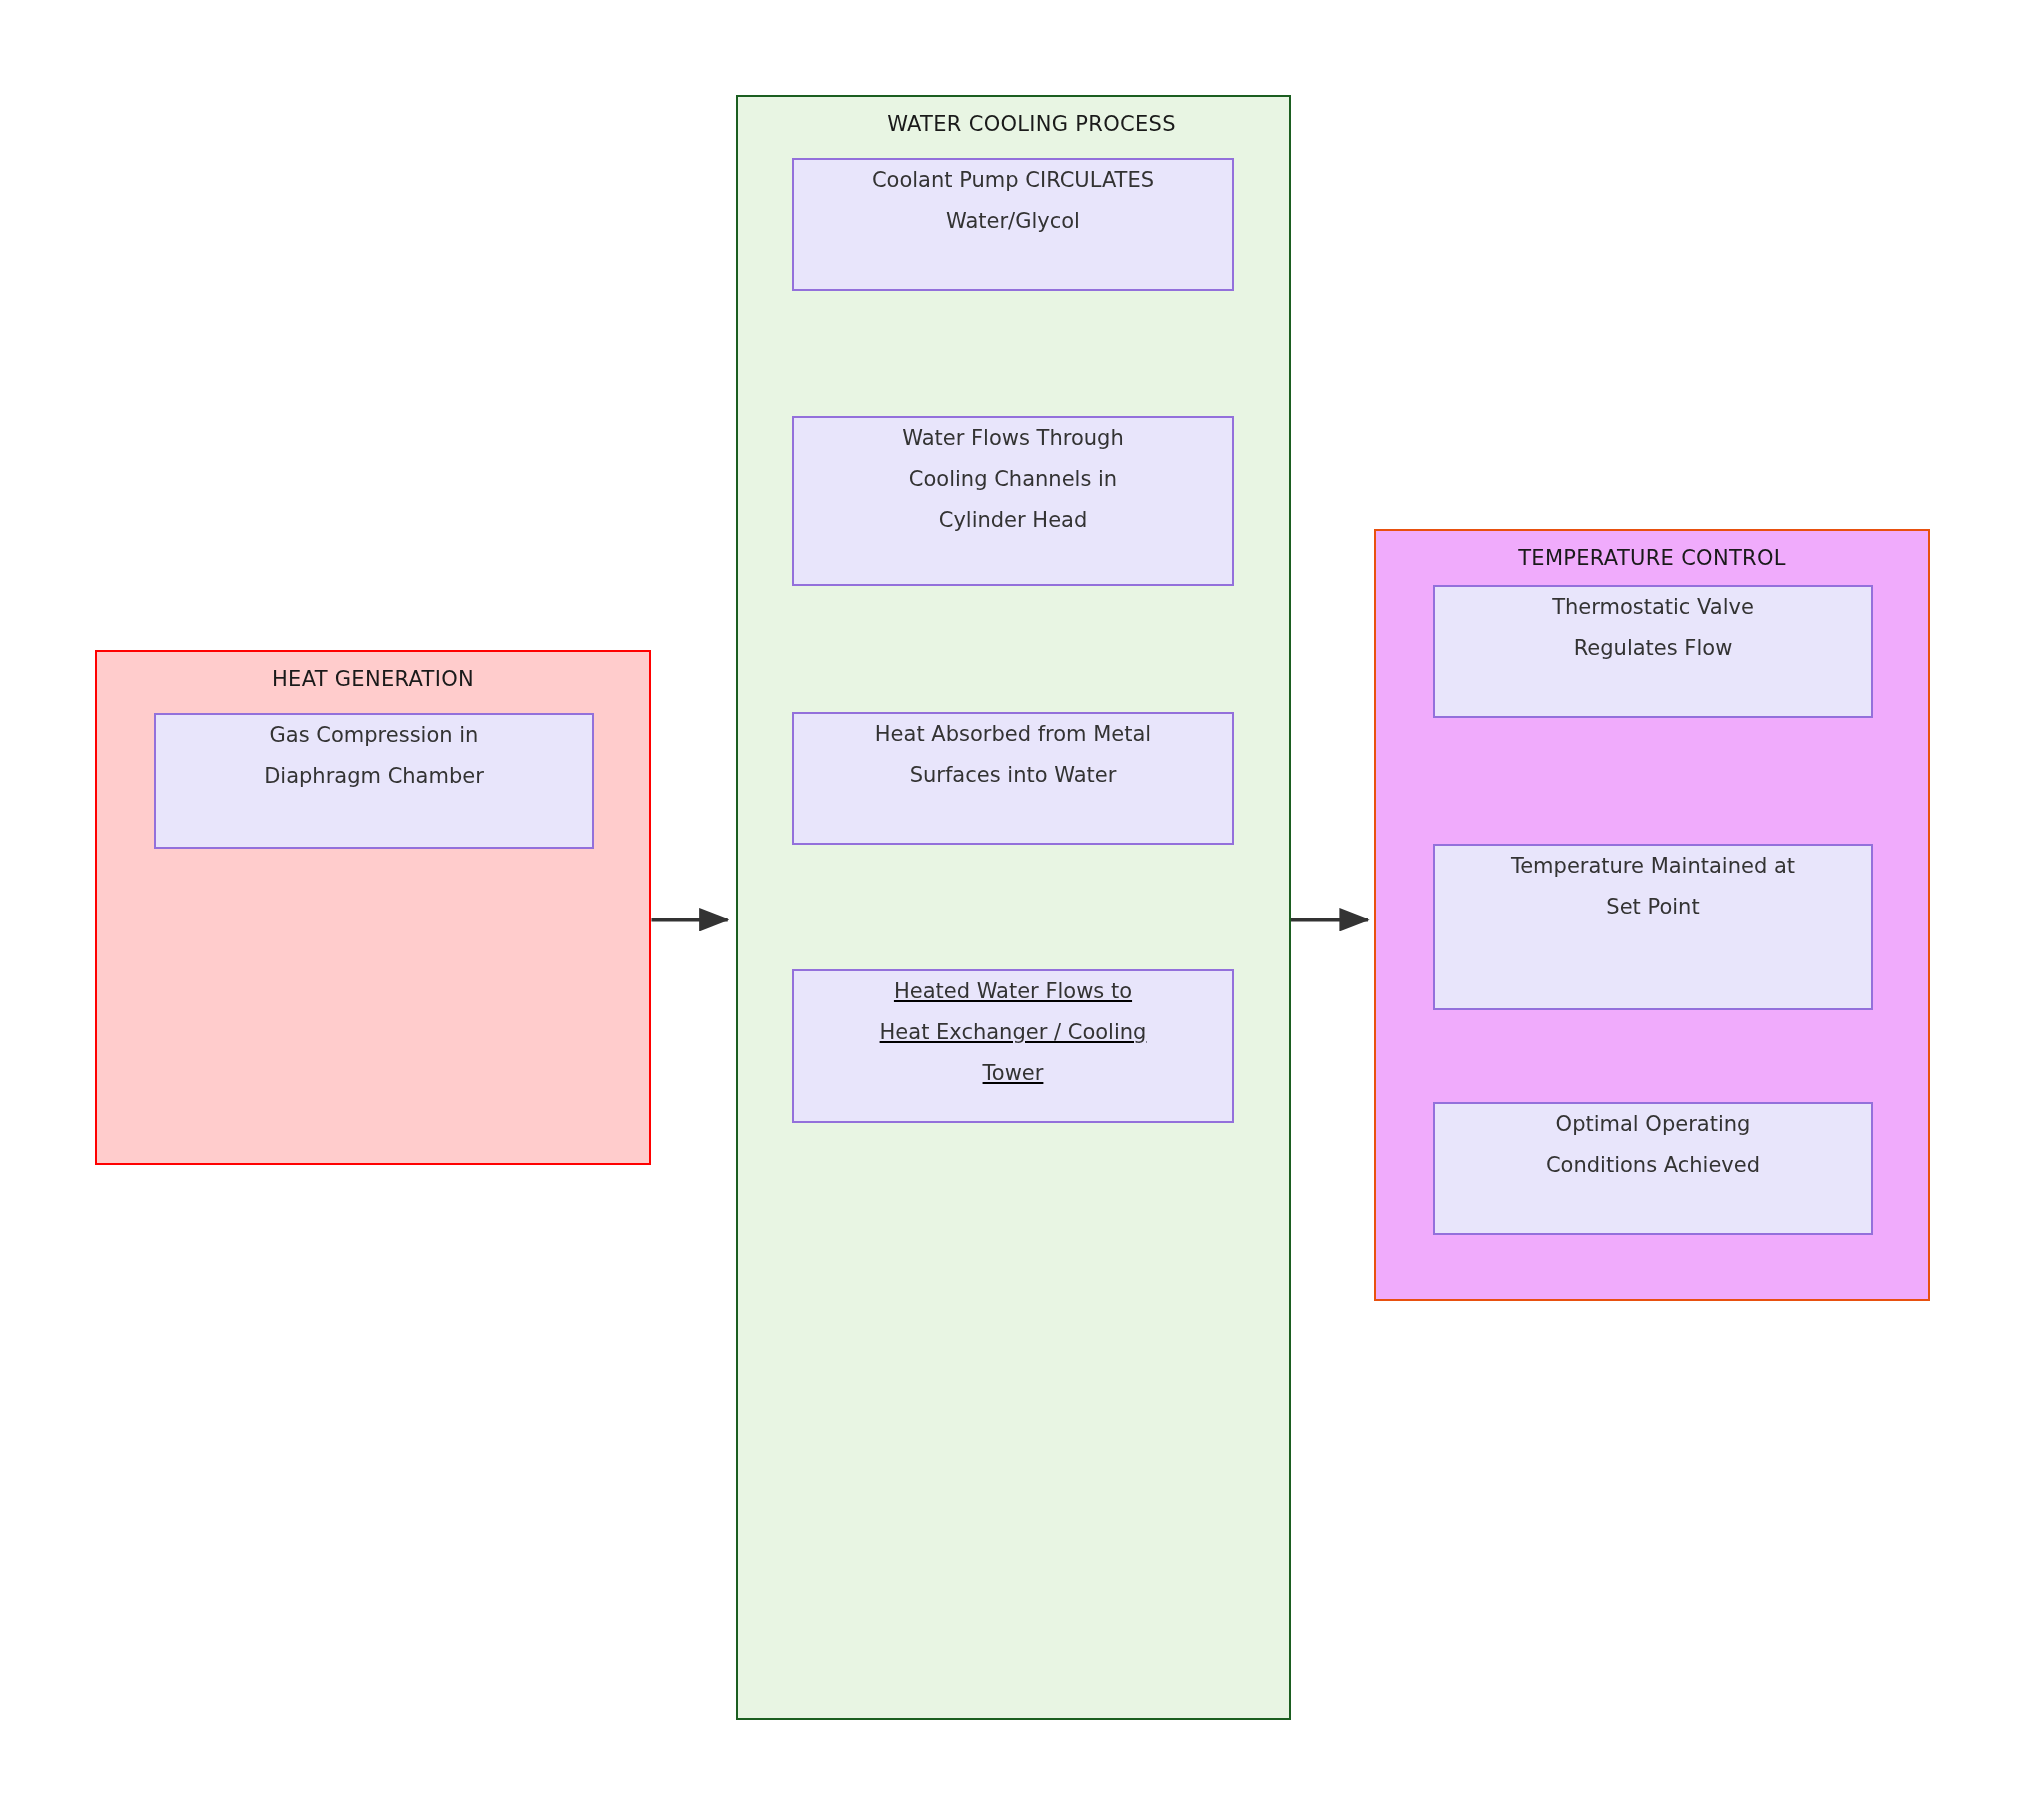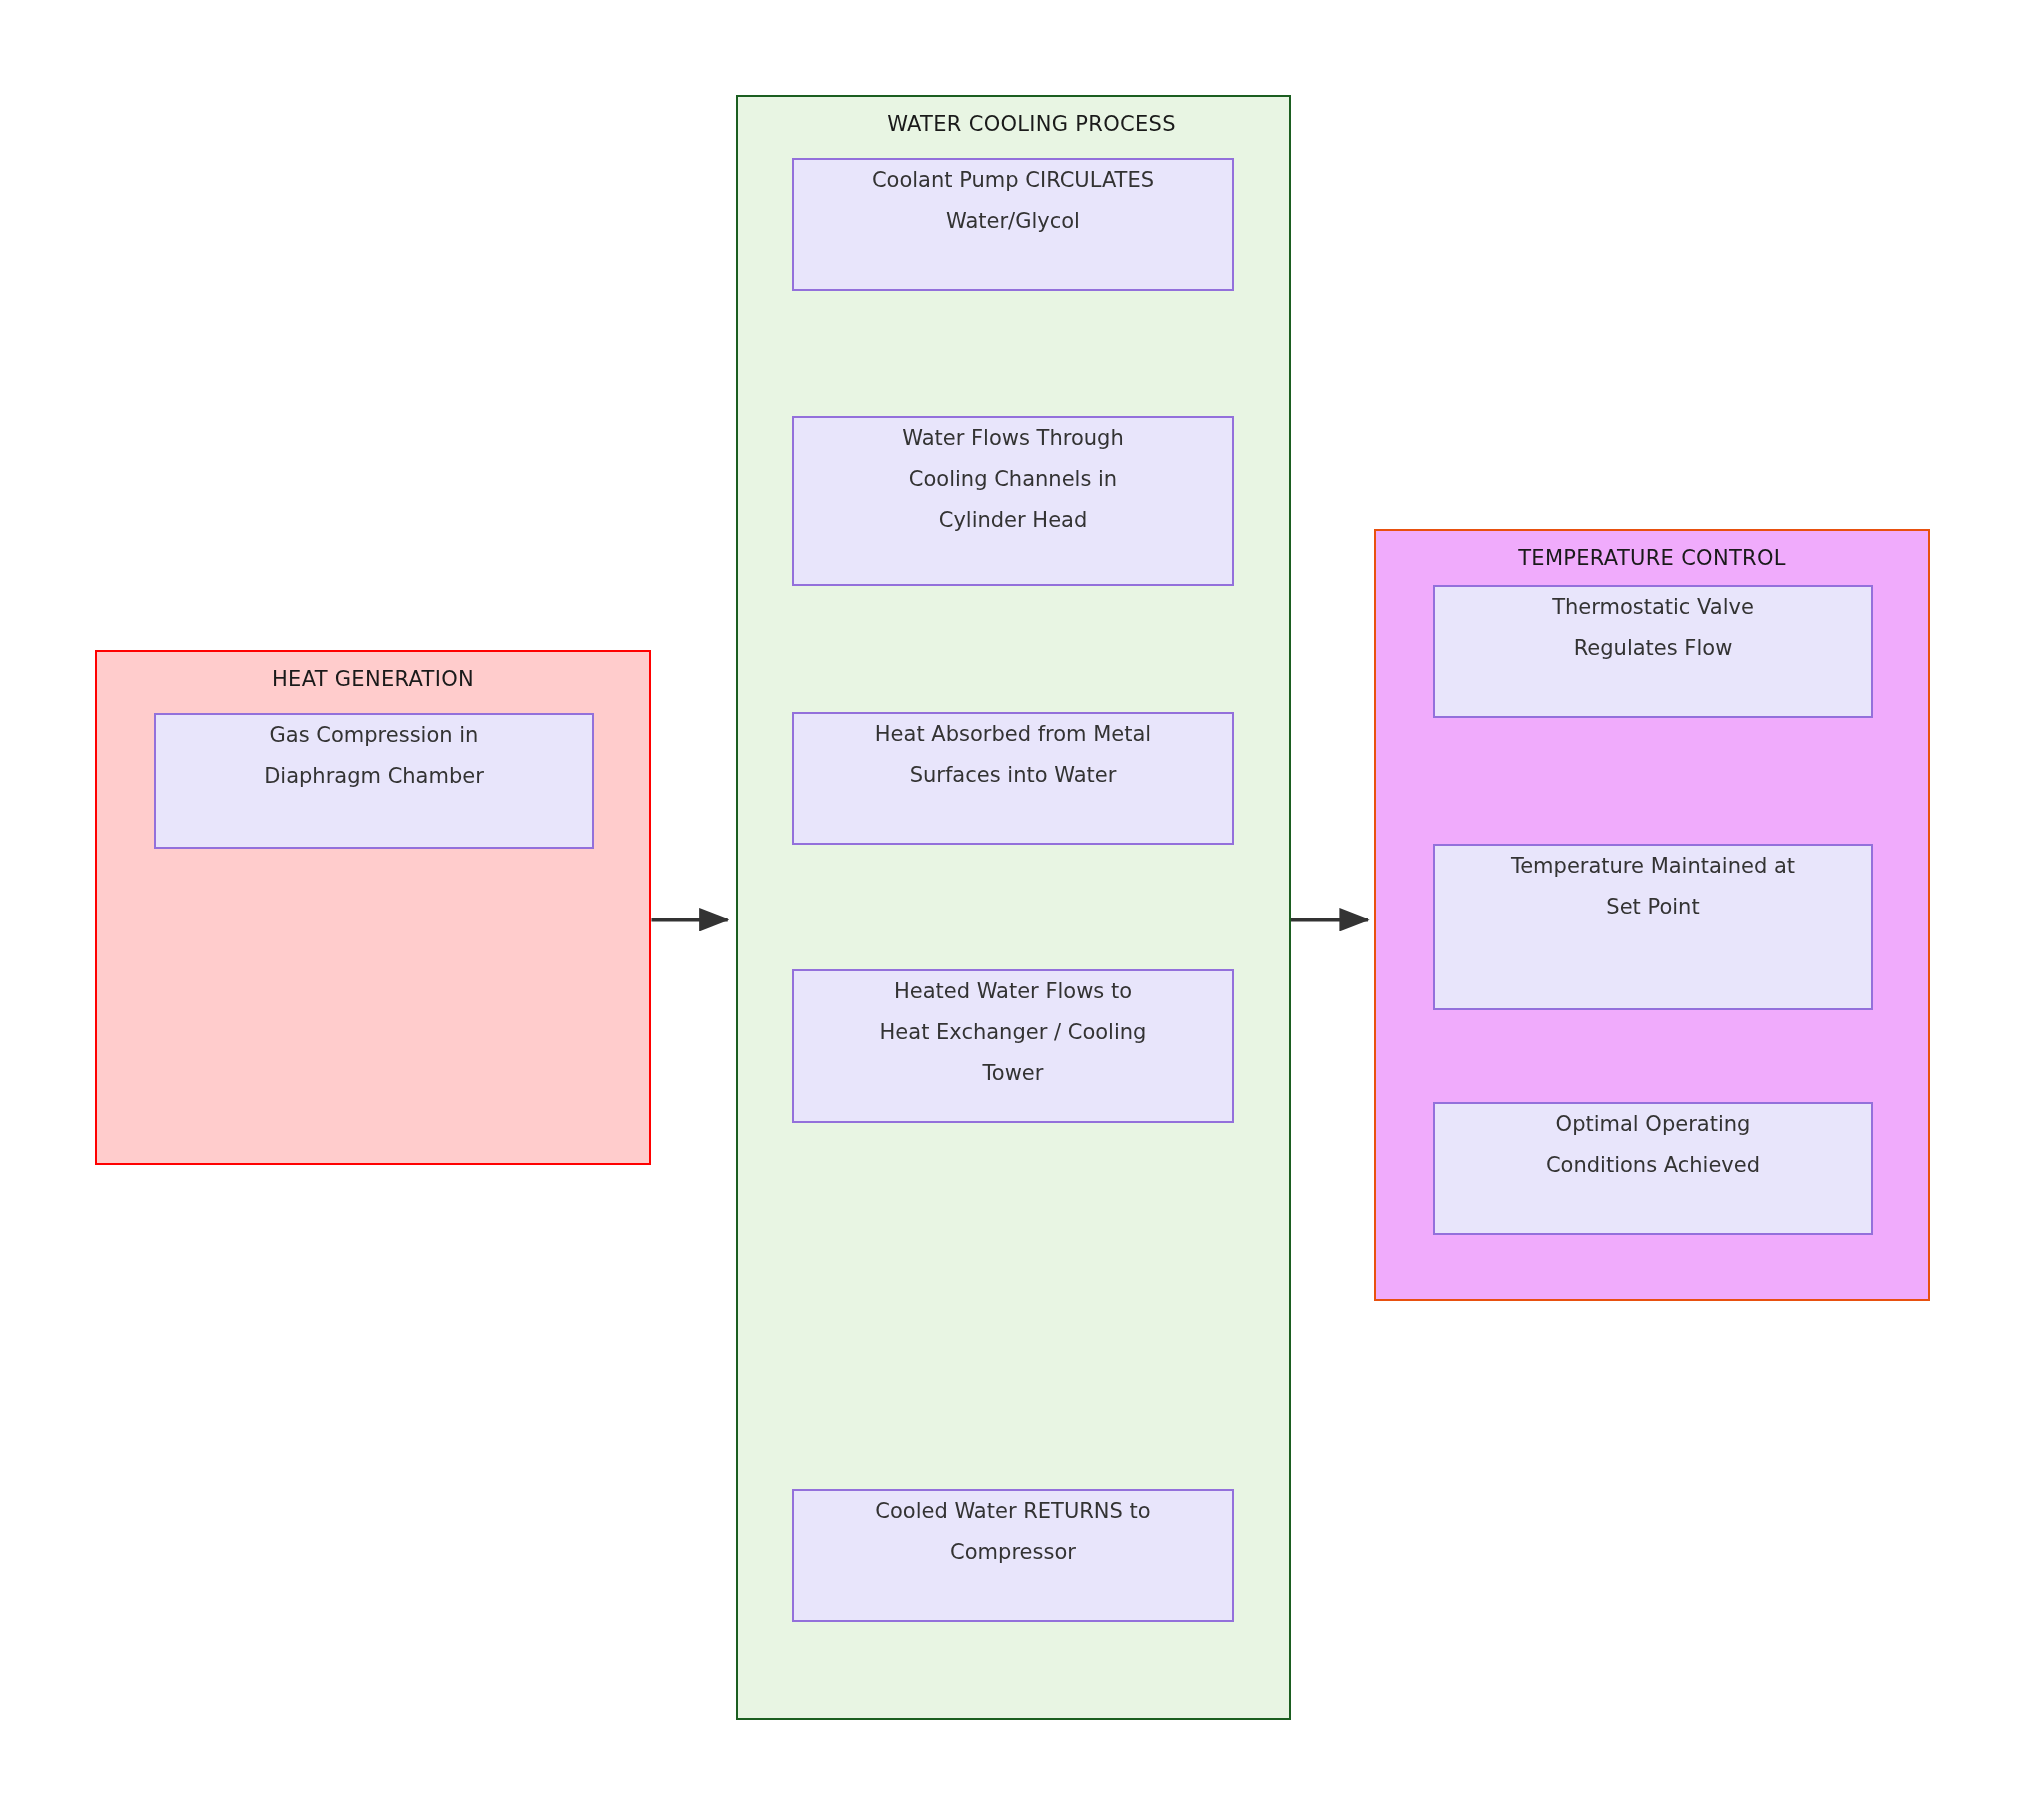--- a/index.html
+++ b/index.html
@@ -131,28 +131,24 @@
   </div>
   <div class="node" style="left:792px; top:416px; width:442px; height:170px;">
     <span class="node-label">Water Flows Through
 Cooling Channels in
 Cylinder Head</span>
   </div>
   <div class="node" style="left:792px; top:712px; width:442px; height:133px;">
     <span class="node-label">Heat Absorbed from Metal
 Surfaces into Water</span>
   </div>
-  <div class="node" style="left:792px; top:969px; width:442px; height:154px;">
+  <div class="node" style="left:792px; top:969px; width:442px; height:154px;text-decoration:underline;">
     <span class="node-label">Heated Water Flows to
 Heat Exchanger / Cooling
 Tower</span>
-  </div>
-  <div class="node" style="left:792px; top:1489px; width:442px; height:133px;">
-    <span class="node-label">Cooled Water RETURNS to
-Compressor</span>
   </div>
 
   <div class="cluster cluster-temp">
     <div class="cluster-title" style="top: 14.6px;">TEMPERATURE CONTROL</div>
   </div>
   <div class="node" style="left:1433px; top:585px; width:440px; height:133px;">
     <span class="node-label">Thermostatic Valve
 Regulates Flow</span>
   </div>
   <div class="node" style="left:1433px; top:844px; width:440px; height:166px;">

